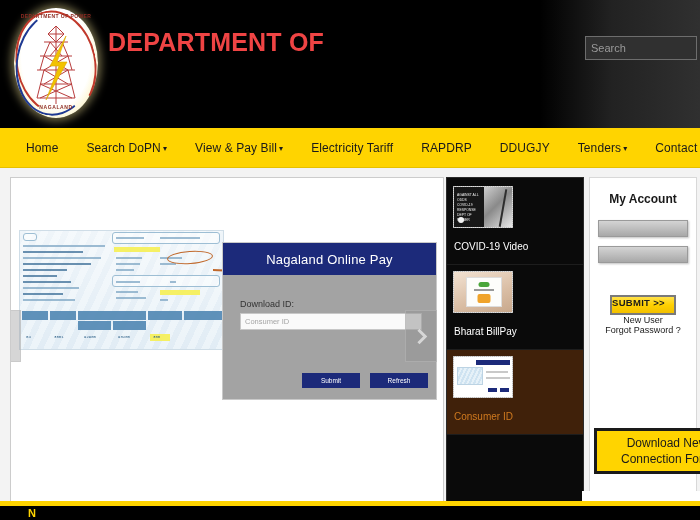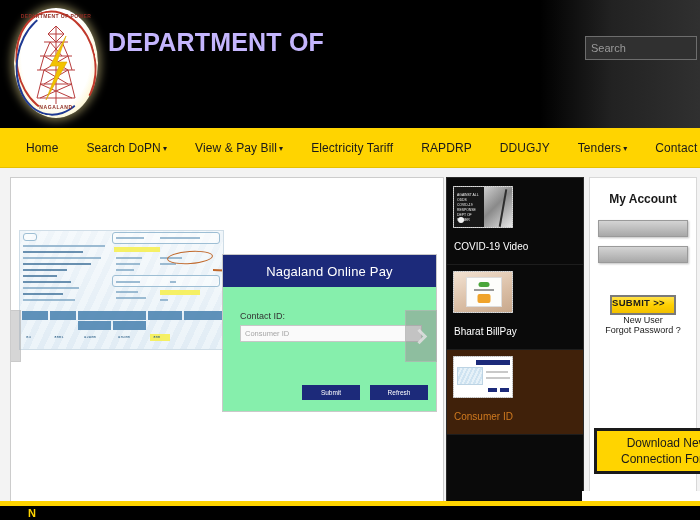--- a/index.html
+++ b/index.html
@@ -57,21 +57,21 @@
     text-align: center; letter-spacing: .6px;
   }
   .tower {
     position: absolute; left: 50%; top: 16px; transform: translateX(-50%);
   }
   .title-block {
     position: absolute; left: 108px; top: 25px;
     line-height: 34px;
   }
   .title-line1 {
-    font-size: 25px; font-weight: bold; color: #c4b5fd;
+    font-size: 25px; font-weight: bold; color: #ef4444;
     letter-spacing: .2px; font-family: "Liberation Sans", sans-serif;
   }
   .title-line2 { font-size: 25px; font-weight: bold; letter-spacing: .2px; }
   .title-line2 .t-yellow { color: #FFD200; }
   .title-line2 .t-white { color: #ffffff; }
 
   .header-fade {
     position: absolute; right: 0; top: 0; width: 160px; height: 128px;
     background: linear-gradient(90deg, rgba(0,0,0,0) 0%, rgba(40,40,40,0.85) 45%, rgba(48,48,48,1) 100%);
   }
@@ -145,23 +145,23 @@
     position: absolute; right: 10px; top: 20px; width: 46px; height: 13px;
     border: 1.4px solid #c0682b; border-radius: 50%;
     transform: rotate(-4deg);
   }
   .bill-arrow {
     position: absolute; left: 200px; top: 90px;
     width: 76px; height: 36px;
   }
 
   .slide-card {
-    position: absolute; left: 211px; top: 76px;
+    position: absolute; left: 211px; top: 64px;
     width: 215px; height: 158px;
-    background: #86efac;
+    background: #a3a3a3;
     border: 1px solid #c9c9c9;
   }
   .slide-card-head {
     height: 32px; background: #1c2a7a;
     color: #ffffff; font-size: 13px;
     display: flex; align-items: center; justify-content: center;
     letter-spacing: .2px;
   }
   .slide-label {
     position: absolute; left: 17px; top: 56px;
@@ -447,21 +447,21 @@
         <path d="M2 2 C 30 2, 58 10, 66 28" stroke="#C0682B" stroke-width="2" fill="none"></path>
         <path d="M66 28 L 55 23 L 62 20 Z" fill="#C0682B"></path>
       </svg>
 
       <div class="arrow-btn prev">
         <div class="chev l"></div>
       </div>
 
       <div class="slide-card">
         <div class="slide-card-head">Nagaland Online Pay</div>
-        <div class="slide-label">Contact ID:</div>
+        <div class="slide-label">Download ID:</div>
         <input class="slide-input" type="text" placeholder="Consumer ID" style="">
         <div class="slide-btn submit">Submit</div>
         <div class="slide-btn refresh">Refresh</div>
       </div>
 
       <div class="arrow-btn next">
         <div class="chev r"></div>
       </div>
     </div>
 

